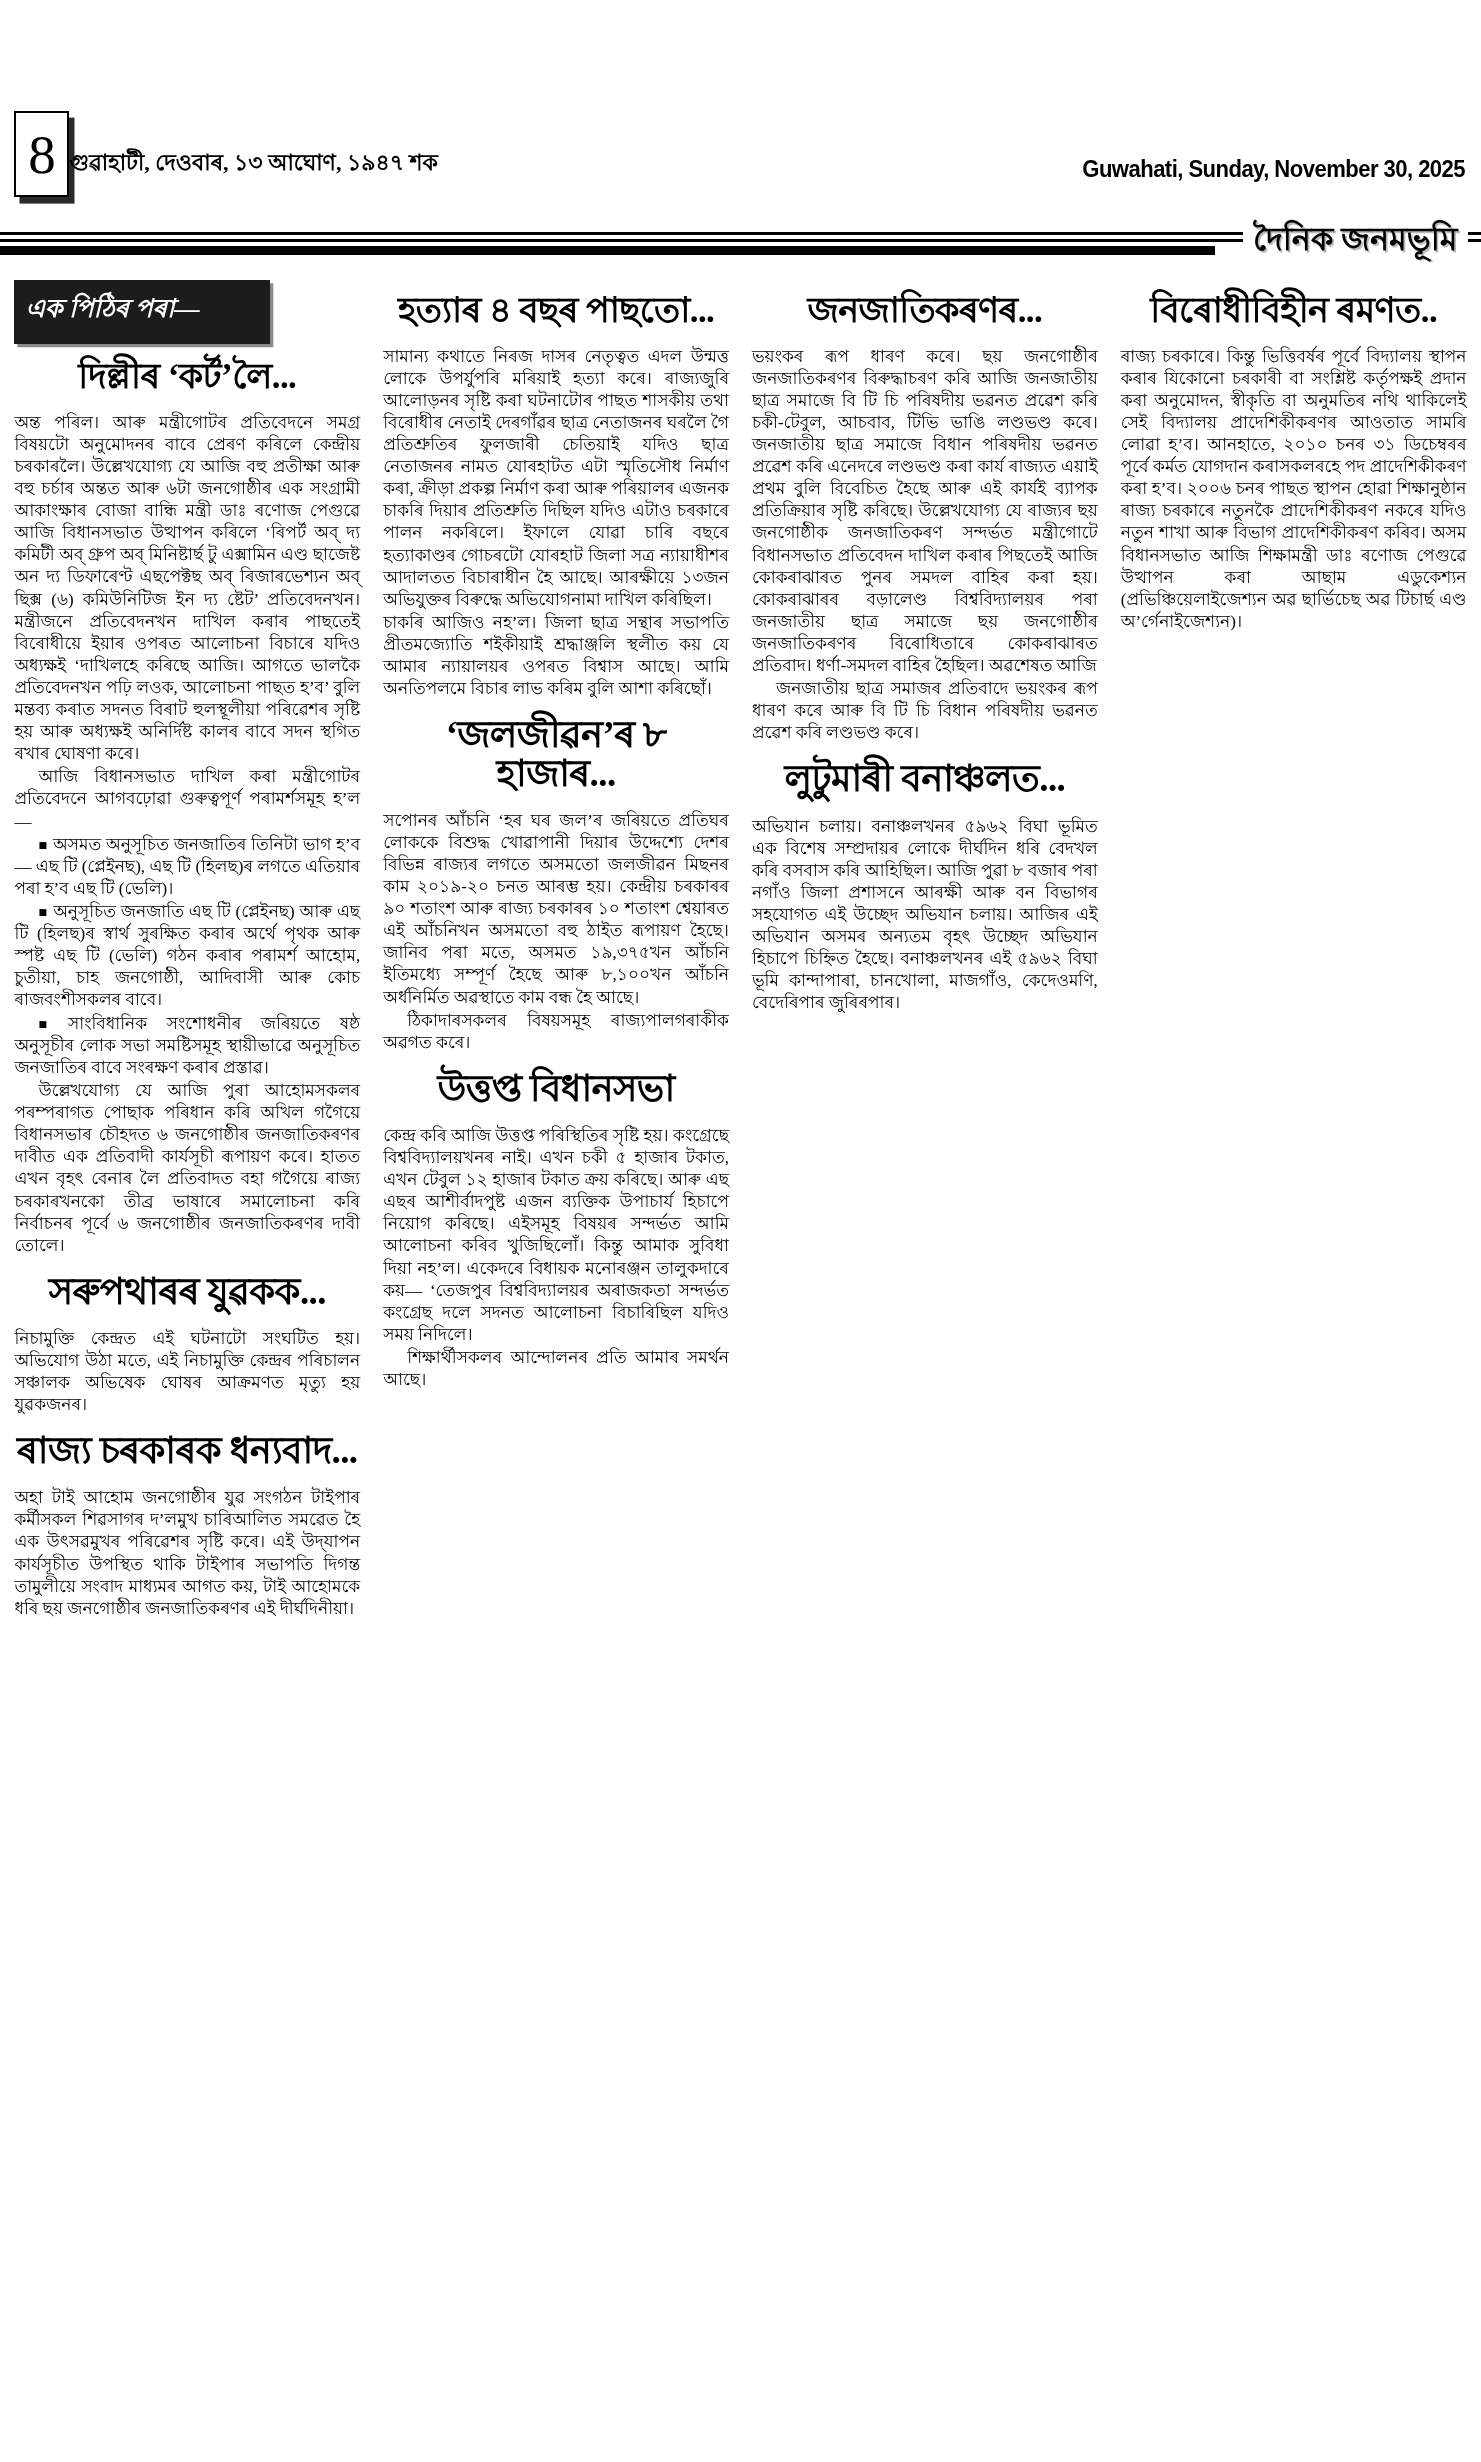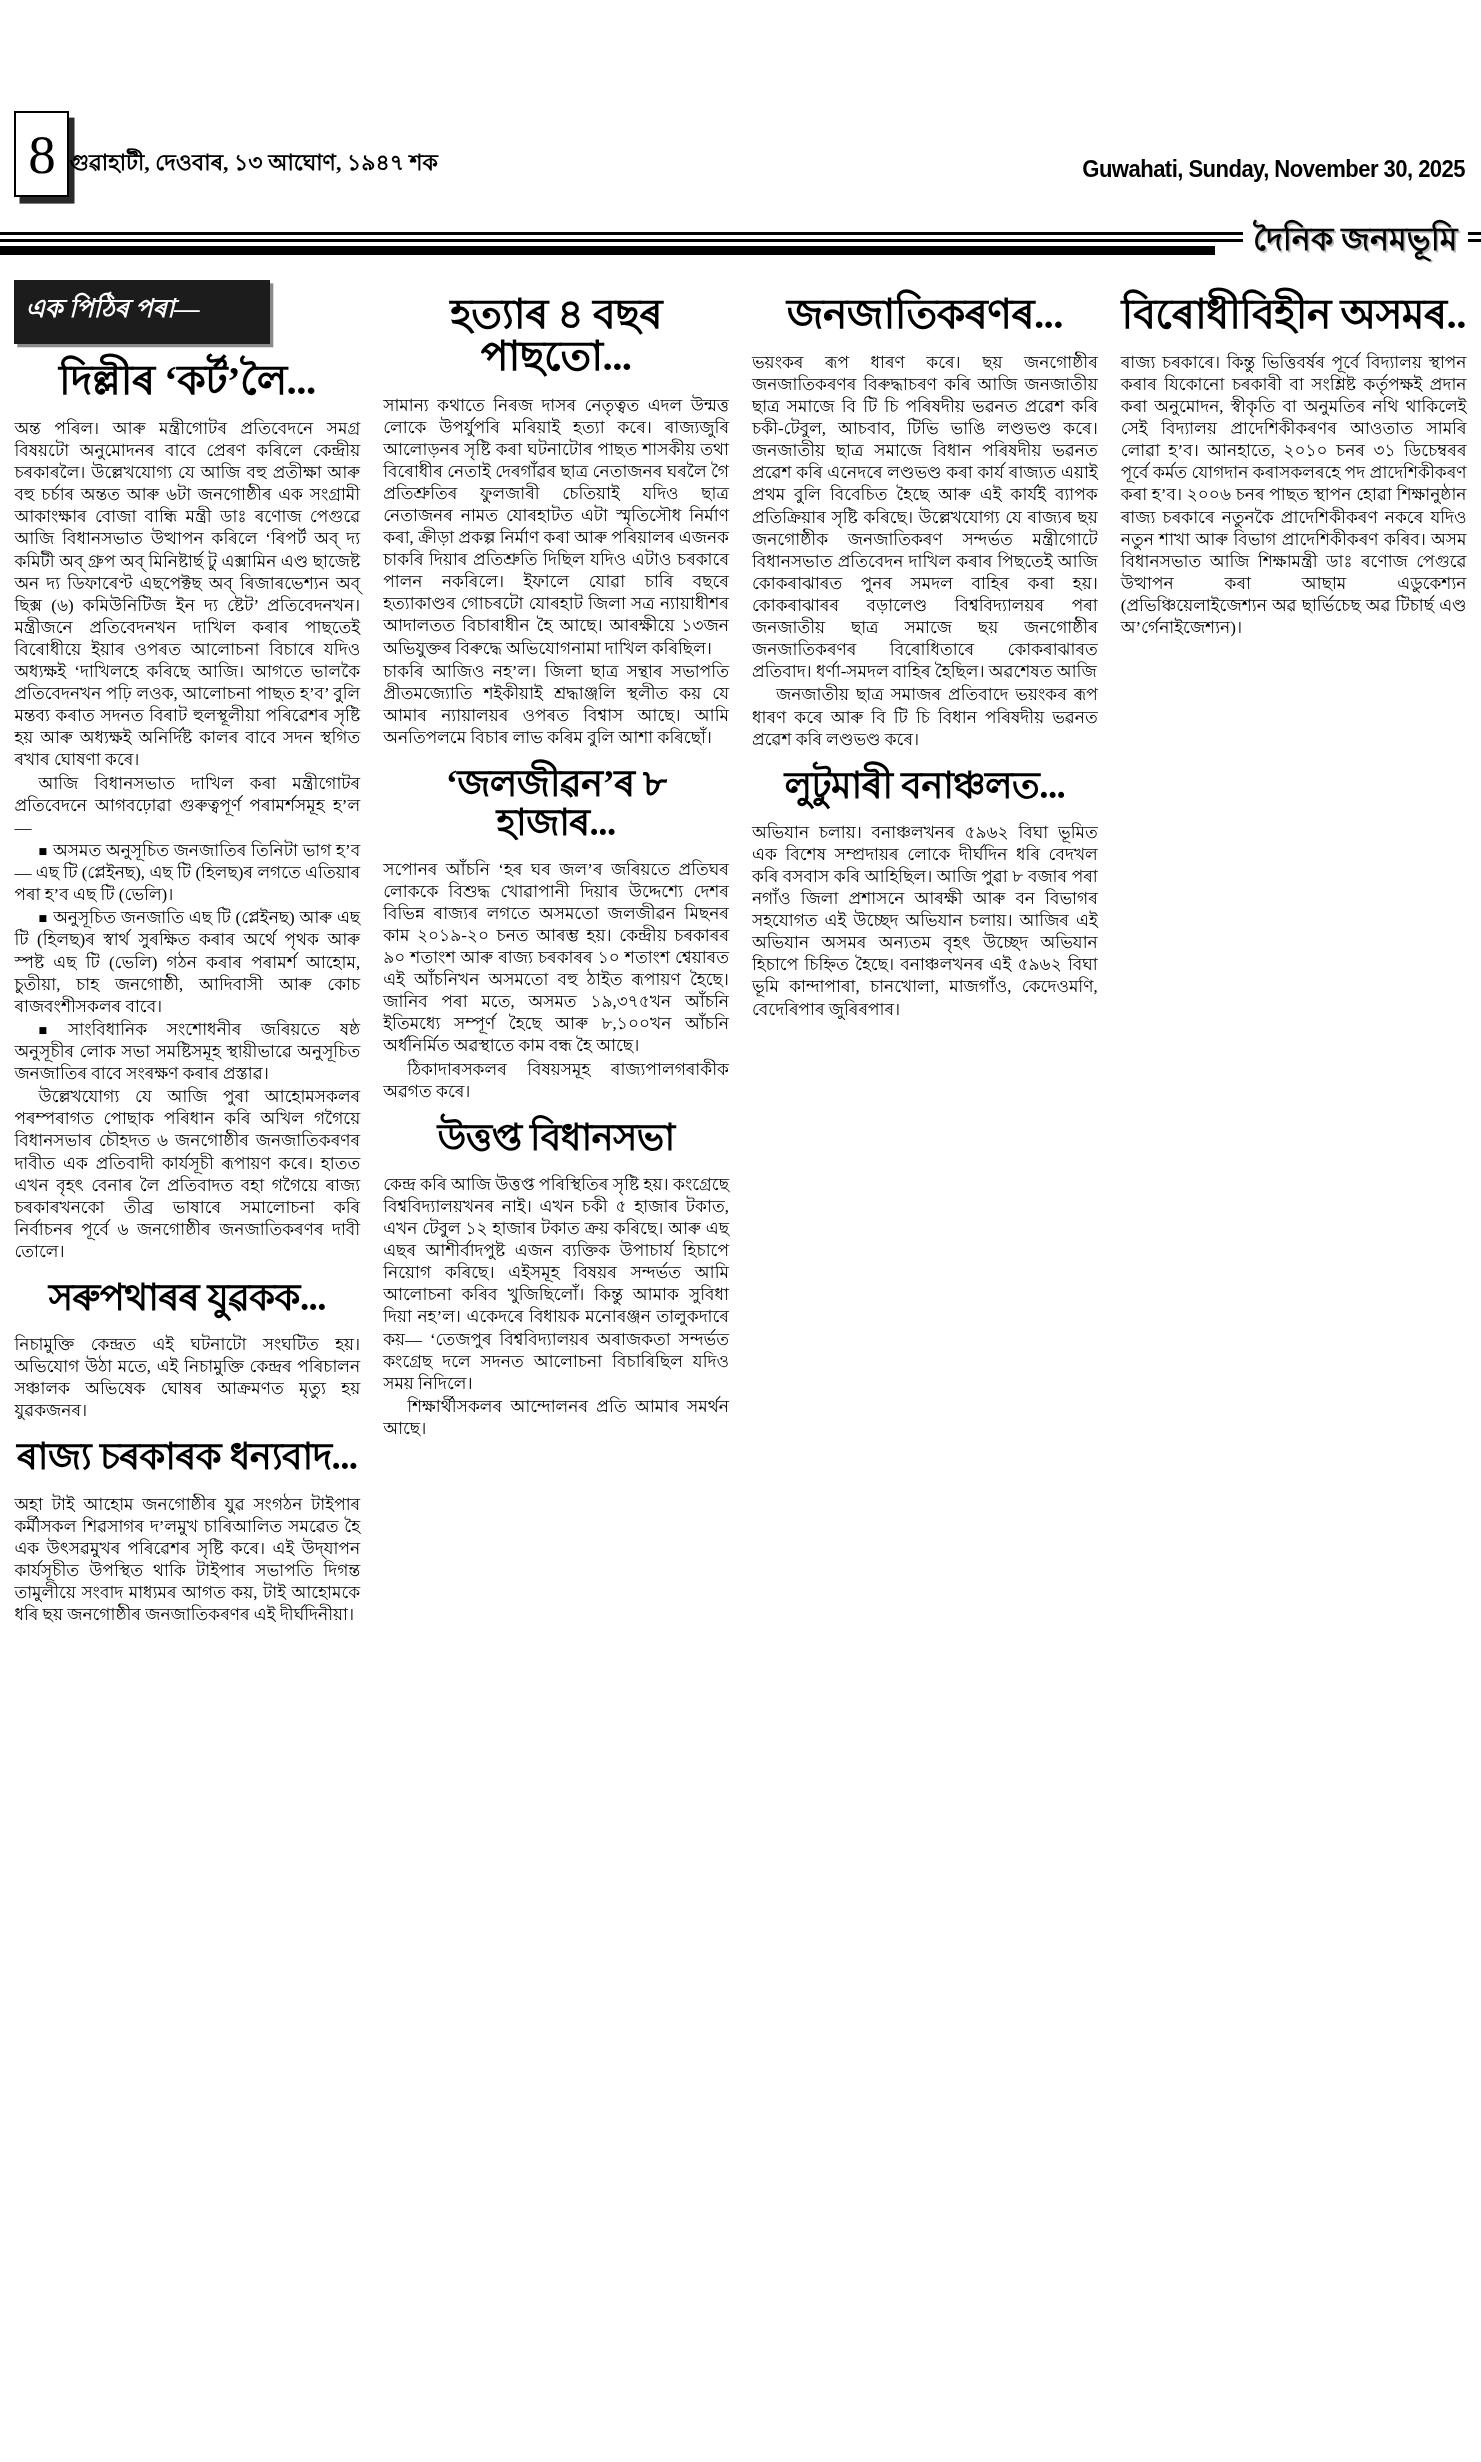--- a/index.html
+++ b/index.html
@@ -24,21 +24,21 @@
   .masthead{position:absolute;right:14.4px;top:-7.7px;background:#fff;padding:0 10px;
             font-size:32px;font-weight:700;text-shadow:1.7px 1.7px 0 #bbb;}
 
   
   .columns{display:flex;gap:23px;padding:13.3px 15.5px 22px 14.4px;align-items:flex-start;}
   .col{flex:1 1 0;min-width:0;}
 
   .lead-box{background:#1c1c1c;color:#fff;font-style:italic;font-size:25.5px;font-weight:700;
             padding:8.9px 15.5px 12px 11px;width:74%;margin:2.2px 0 10px 0;box-shadow:3.3px 3.3px 0 #8a8a8a;}
 
-  .headline{font-size:41px;font-weight:700;text-align:center;line-height:1.04;margin:14.4px 0 16.6px 0;
+  .headline{font-size:35px;font-weight:700;text-align:center;line-height:1.04;margin:14.4px 0 16.6px 0;
             letter-spacing:-0.6px;}
   .headline.sub{font-size:37px;margin-top:16px;}
 
   .art p{font-size:17px;line-height:1.30;text-align:justify;margin:0 0 1.1px 0;text-indent:24px;}
   .art p.noindent{text-indent:0;}
   .bullet-para{font-size:17px;line-height:1.30;text-align:justify;margin:0 0 1.1px 0;text-indent:24px;}
   .sq{font-size:14.4px;padding-right:5.5px;}
 </style>
 </head>
 <body>
@@ -114,19 +114,19 @@
     </div>
 
     <div class="art">
       <div class="headline sub">লুটুমাৰী বনাঞ্চলত...</div>
       <p class="noindent">অভিযান চলায়। বনাঞ্চলখনৰ ৫৯৬২ বিঘা ভূমিত এক বিশেষ সম্প্ৰদায়ৰ লোকে দীৰ্ঘদিন ধৰি বেদখল কৰি বসবাস কৰি আহিছিল। আজি পুৱা ৮ বজাৰ পৰা নগাঁও জিলা প্ৰশাসনে আৰক্ষী আৰু বন বিভাগৰ সহযোগত এই উচ্ছেদ অভিযান চলায়। আজিৰ এই অভিযান অসমৰ অন্যতম বৃহৎ উচ্ছেদ অভিযান হিচাপে চিহ্নিত হৈছে। বনাঞ্চলখনৰ এই ৫৯৬২ বিঘা ভূমি কান্দাপাৰা, চানখোলা, মাজগাঁও, কেদেওমণি, বেদেৰিপাৰ জুৰিৰপাৰ।</p>
     </div>
   </div>
 
   <div class="col">
     <div class="art">
-      <div class="headline">বিৰোধীবিহীন অসমৰ..</div>
+      <div class="headline">বিৰোধীবিহীন ৰমণত..</div>
       <p class="noindent">ৰাজ্য চৰকাৰে। কিন্তু ভিত্তিবৰ্ষৰ পূৰ্বে বিদ্যালয় স্থাপন কৰাৰ যিকোনো চৰকাৰী বা সংশ্লিষ্ট কৰ্তৃপক্ষই প্ৰদান কৰা অনুমোদন, স্বীকৃতি বা অনুমতিৰ নথি থাকিলেই সেই বিদ্যালয় প্ৰাদেশিকীকৰণৰ আওতাত সামৰি লোৱা হ’ব। আনহাতে, ২০১০ চনৰ ৩১ ডিচেম্বৰৰ পূৰ্বে কৰ্মত যোগদান কৰাসকলৰহে পদ প্ৰাদেশিকীকৰণ কৰা হ’ব। ২০০৬ চনৰ পাছত স্থাপন হোৱা শিক্ষানুষ্ঠান ৰাজ্য চৰকাৰে নতুনকৈ প্ৰাদেশিকীকৰণ নকৰে যদিও নতুন শাখা আৰু বিভাগ প্ৰাদেশিকীকৰণ কৰিব। অসম বিধানসভাত আজি শিক্ষামন্ত্ৰী ডাঃ ৰণোজ পেগুৱে উত্থাপন কৰা আছাম এডুকেশ্যন (প্ৰভিঞ্চিয়েলাইজেশ্যন অৱ ছাৰ্ভিচেছ অৱ টিচাৰ্ছ এণ্ড অ’ৰ্গেনাইজেশ্যন)।</p>
     </div>
   </div>
 
 </div>
 
 
 </body></html>

